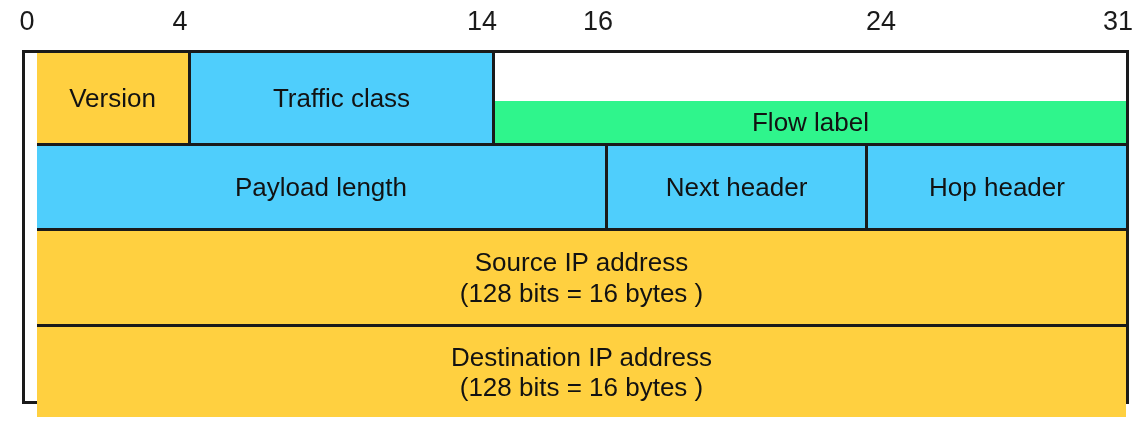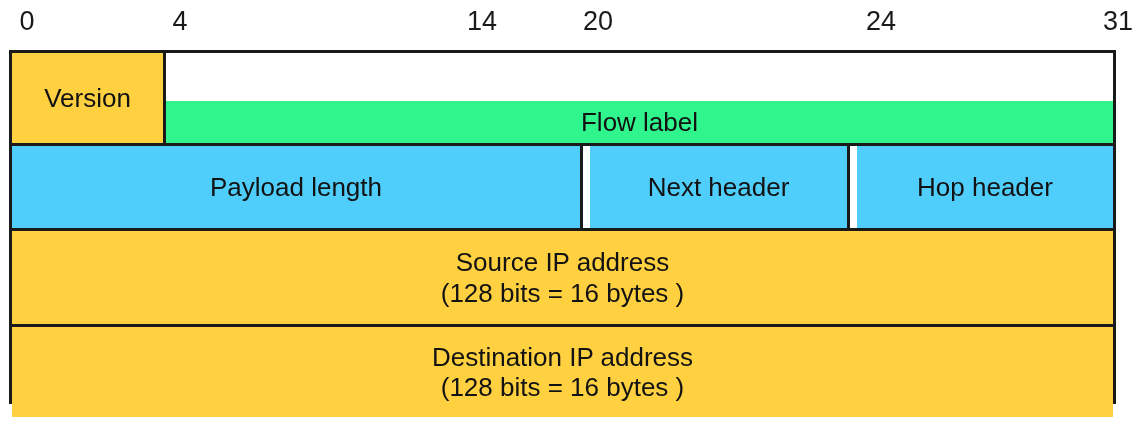--- a/index.html
+++ b/index.html
@@ -35,27 +35,28 @@
     font-size: 27px;
     line-height: 34px;
     color: #1a1a1a;
     white-space: nowrap;
     font-family: "Liberation Sans", sans-serif;
   }
 
   
   #header-table {
     position: absolute;
-    left: 9px;
+    left: 22px;
     top: 50px;
     width: 1107px;
     height: 354px;
     border: 3px solid #1a1a1a;
     box-sizing: border-box;
     background: #ffffff;
+    padding-left: 12px;
   }
 
   .hdr-row {
     position: relative;
     display: flex;
     width: 100%;
     box-sizing: border-box;
     border-bottom: 3px solid #1a1a1a;
   }
   .hdr-row:last-child {
@@ -78,21 +79,21 @@
   .hdr-field:last-child {
     border-right: none;
   }
 
   .fill-yellow { background: #FFD040; }
   .fill-blue   { background: #4FCEFC; }
   .fill-green  { background: #2FF58C; }
 
   
   .row-1 { height: 93px; }
-  .row-2 { height: 85px; gap: 7px; }
+  .row-2 { height: 85px; }
   .row-3 { height: 96px; }
   .row-4 { height: 90px; }
 
   
   .w-version      { width: 154px; }
   .w-traffic      { width: 304px; }
   .w-flow         { flex: 1 1 auto; margin-top: 48px; }
 
   
   .w-payload      { width: 571px; }
@@ -103,29 +104,30 @@
 </style>
 </head>
 <body>
 
 <div id="diagram">
 
   <div id="bit-ruler">
     <span class="ruler-tick" style="left:27px">0</span>
     <span class="ruler-tick" style="left:180px">4</span>
     <span class="ruler-tick" style="left:482px">14</span>
-    <span class="ruler-tick" style="left:598px">20</span>
+    <span class="ruler-tick" style="left:598px">16</span>
     <span class="ruler-tick" style="left:881px">24</span>
     <span class="ruler-tick" style="left:1118px">31</span>
   </div>
 
   <div id="header-table">
 
     <div class="hdr-row row-1">
       <div class="hdr-field fill-yellow w-version">Version</div>
+      <div class="hdr-field fill-blue w-traffic">Traffic class</div>
       <div class="hdr-field fill-green w-flow">Flow label</div>
     </div>
 
     <div class="hdr-row row-2">
       <div class="hdr-field fill-blue w-payload">Payload length</div>
       <div class="hdr-field fill-blue w-nextheader">Next header</div>
       <div class="hdr-field fill-blue w-hoplimit">Hop header</div>
     </div>
 
     <div class="hdr-row row-3">

